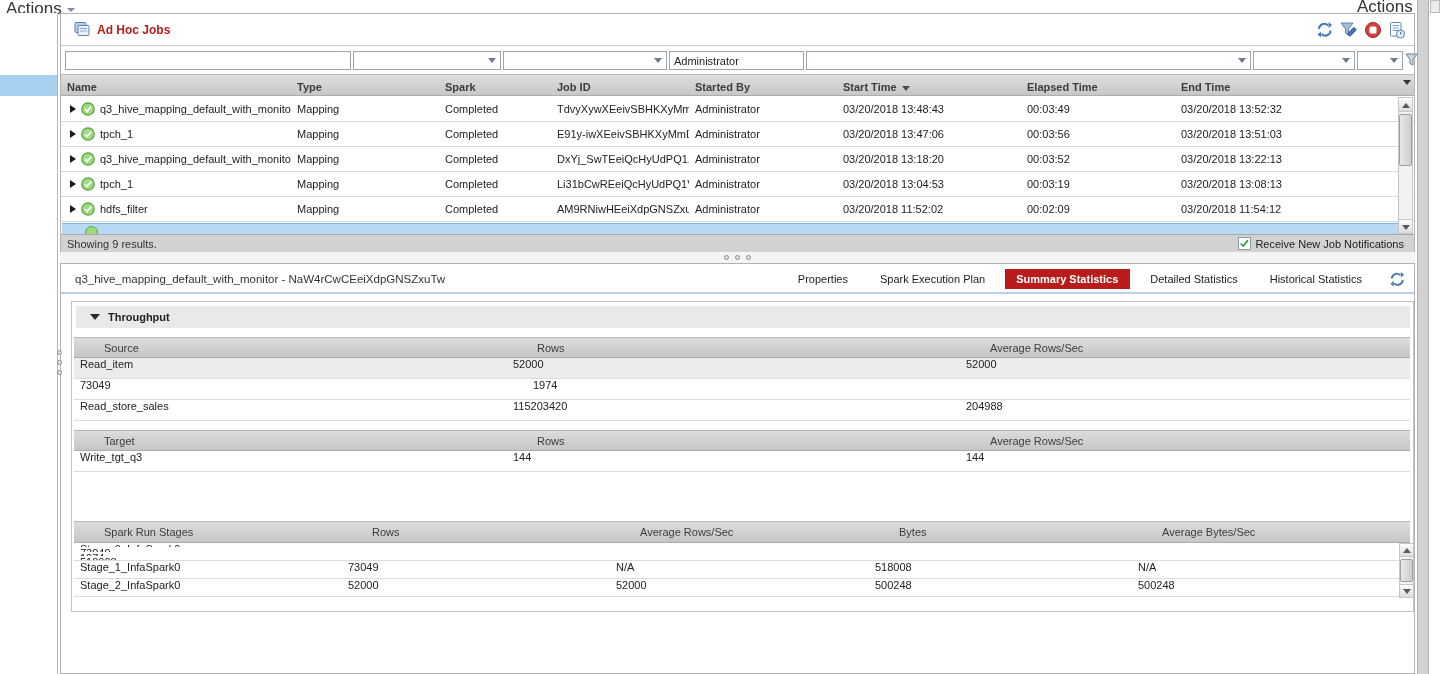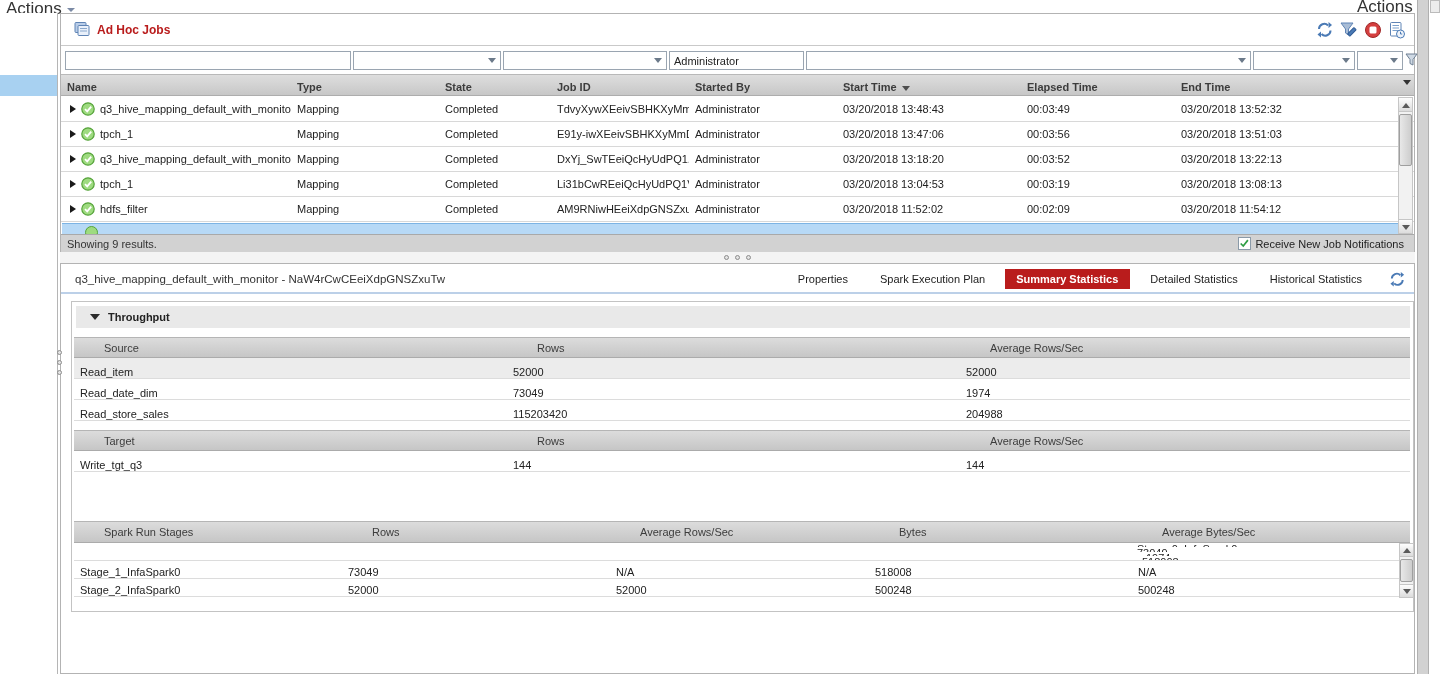--- a/index.html
+++ b/index.html
@@ -100,21 +100,21 @@
   #content-box { position:absolute; left:10px; top:37px; width:1343px; height:311px; border:1px solid #c3c3c3; background:#fff; }
   #thr-bar { position:absolute; left:4px; top:4px; width:1334px; height:22px; background:#e9e9e9; display:flex; align-items:center; cursor:pointer; }
   #thr-tri { width:0; height:0; border-left:5px solid transparent; border-right:5px solid transparent;
     border-top:6px solid #2b2b2b; margin:0 8px 0 14px; }
   #thr-bar .lbl { font-weight:bold; color:#222; }
 
   .stats-table { position:absolute; left:2px; width:1336px; }
   .st-head { display:flex; height:21px; background:linear-gradient(#dcdcdc,#c6c6c6);
     border-top:1px solid #b5b5b5; border-bottom:1px solid #ababab; font-weight:normal; color:#3c3c3c;padding-left:24px; }
   .st-cell { padding:4px 0 0 6px; white-space:nowrap; overflow:hidden; }
-  .st-row { display:flex; height:21px; border-bottom:1px solid #dcdcdc; background:#fff; align-items:flex-end; cursor:pointer; }
+  .st-row { display:flex; height:21px; border-bottom:1px solid #dcdcdc; background:#fff; align-items:flex-start; cursor:pointer; }
   .st-row.shade { background:#ececec; }
   .st-row .st-cell { padding-top:0; }
   .s1{width:433px;} .s2{width:453px;} .s3{flex:1;}
   .k1{width:268px;} .k2{width:268px;} .k3{width:259px;} .k4{width:263px;} .k5{flex:1;}
   .stage-row { height:18px; }
   .st-head.stages { height:22px; }
 
   #left-handle { position:absolute; left:-4px; top:86px; display:flex; flex-direction:column; gap:5px; cursor:col-resize; }
 </style>
 </head>
@@ -207,21 +207,21 @@
         <span class="dd-arrow"></span>
       </div>
     <svg id="filter-funnel" viewBox="0 0 16 16">
       <polygon points="1,2 12,2 8,7.5 8,13 5,11.5 5,7.5" fill="#cfd9e4" stroke="#6e7f92"></polygon>
     </svg>
   </div>
 
   <div id="grid-header">
     <div class="gh-cell c1"><span>Name</span></div>
     <div class="gh-cell c2"><span>Type</span></div>
-    <div class="gh-cell c3"><span>State</span></div>
+    <div class="gh-cell c3"><span>Spark</span></div>
     <div class="gh-cell c4"><span>Job ID</span></div>
     <div class="gh-cell c5"><span>Started By</span></div>
     <div class="gh-cell c6"><span>Start Time</span><span class="sort-arrow"></span></div>
     <div class="gh-cell c7"><span>Elapsed Time</span></div>
     <div class="gh-cell c8"><span>End Time</span></div>
   </div>
   <div id="grid-corner"></div>
 
   <div id="grid-rows">
     <div class="job-row">
@@ -366,21 +366,20 @@
         <div class="st-cell s1">Source</div>
         <div class="st-cell s2">Rows</div>
         <div class="st-cell s3">Average Rows/Sec</div>
       </div>
       <div class="st-row shade">
         <div class="st-cell s1">Read_item</div>
         <div class="st-cell s2">52000</div>
         <div class="st-cell s3">52000</div>
       </div>
       <div class="st-row">
-        <div class="st-cell s1">Read_date_dim</div>
         <div class="st-cell s2">73049</div>
         <div class="st-cell s3">1974</div>
       </div>
       <div class="st-row">
         <div class="st-cell s1">Read_store_sales</div>
         <div class="st-cell s2">115203420</div>
         <div class="st-cell s3">204988</div>
       </div>
     </div>
 

